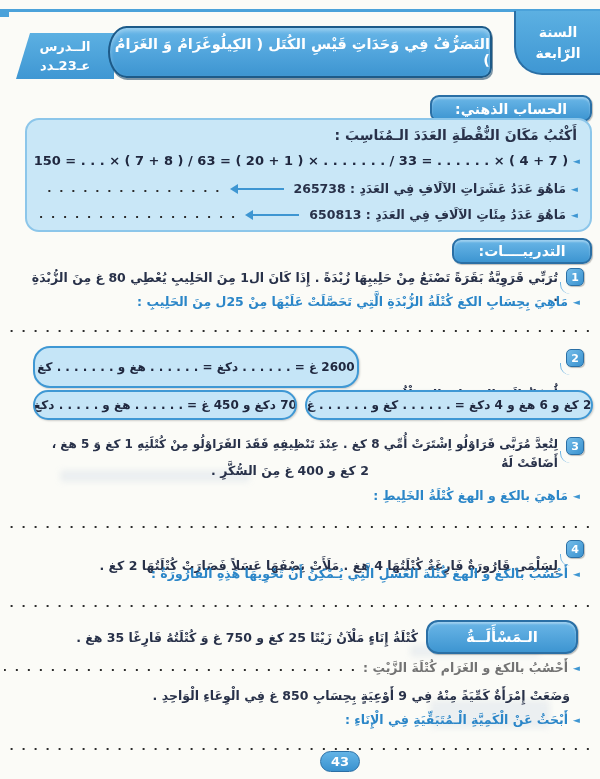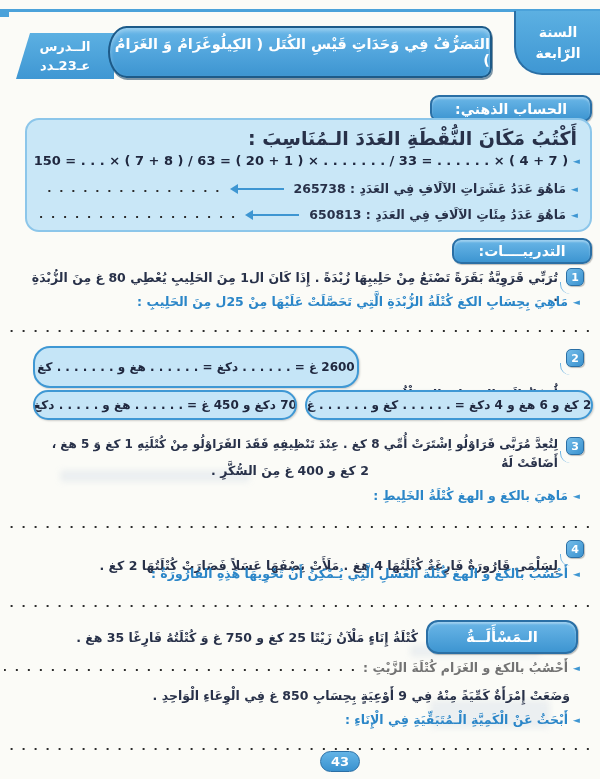--- a/index.html
+++ b/index.html
@@ -55,21 +55,21 @@
   }
   #mental-header{top:95px;right:8px;width:162px;height:27px;}
   #exercises-header{top:238px;right:8px;width:140px;height:26px;}
   #problem-header{top:620px;right:22px;width:152px;height:34px;font-size:15px;border-radius:12px;}
   
   .mental-box{
     position:absolute;top:118px;right:8px;left:25px;height:114px;
     background:#c9e7f7;
     border:2px solid #8cc6ea;border-radius:14px;box-sizing:border-box;
   }
-  .mental-box .intro{position:absolute;top:7px;right:13px;font-size:19px;font-weight:bold;}
+  .mental-box .intro{position:absolute;top:7px;right:13px;font-size:14px;font-weight:bold;}
   .row{position:absolute;display:flex;align-items:center;}
   #equation-row{top:33px;right:10px;left:10px;}
   #tens-row{top:61px;right:12px;left:12px;}
   #hundreds-row{top:87px;right:12px;left:12px;}
   .equation{flex:1;direction:ltr;text-align:center;font-size:13px;font-weight:bold;color:#20283f;white-space:nowrap;}
   .tri{color:#3e96d2;font-size:9px;margin-left:5px;flex:0 0 auto;}
   .qtext{font-size:12.5px;font-weight:bold;white-space:nowrap;}
   .arrow{
     position:relative;flex:0 0 52px;height:2px;background:#3e96d2;margin:0 10px;
   }

